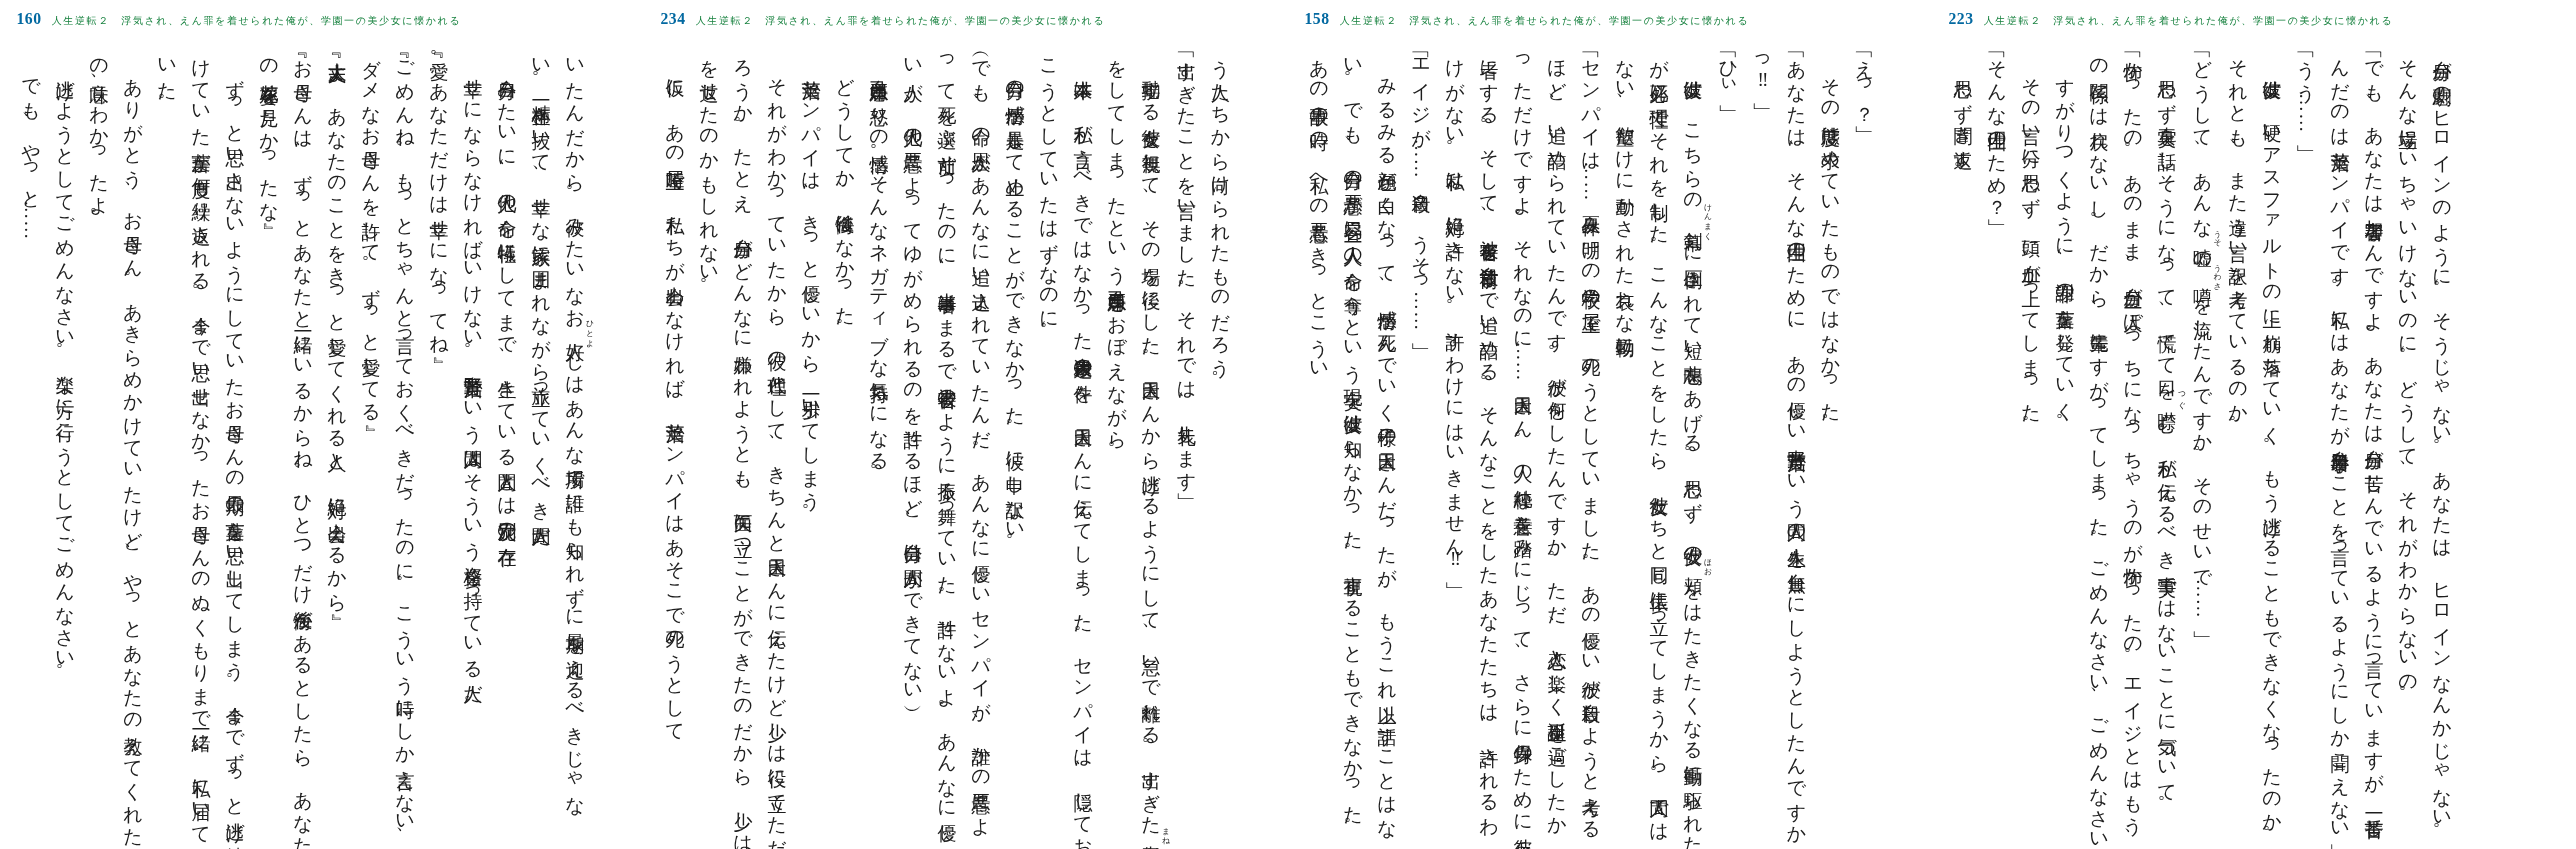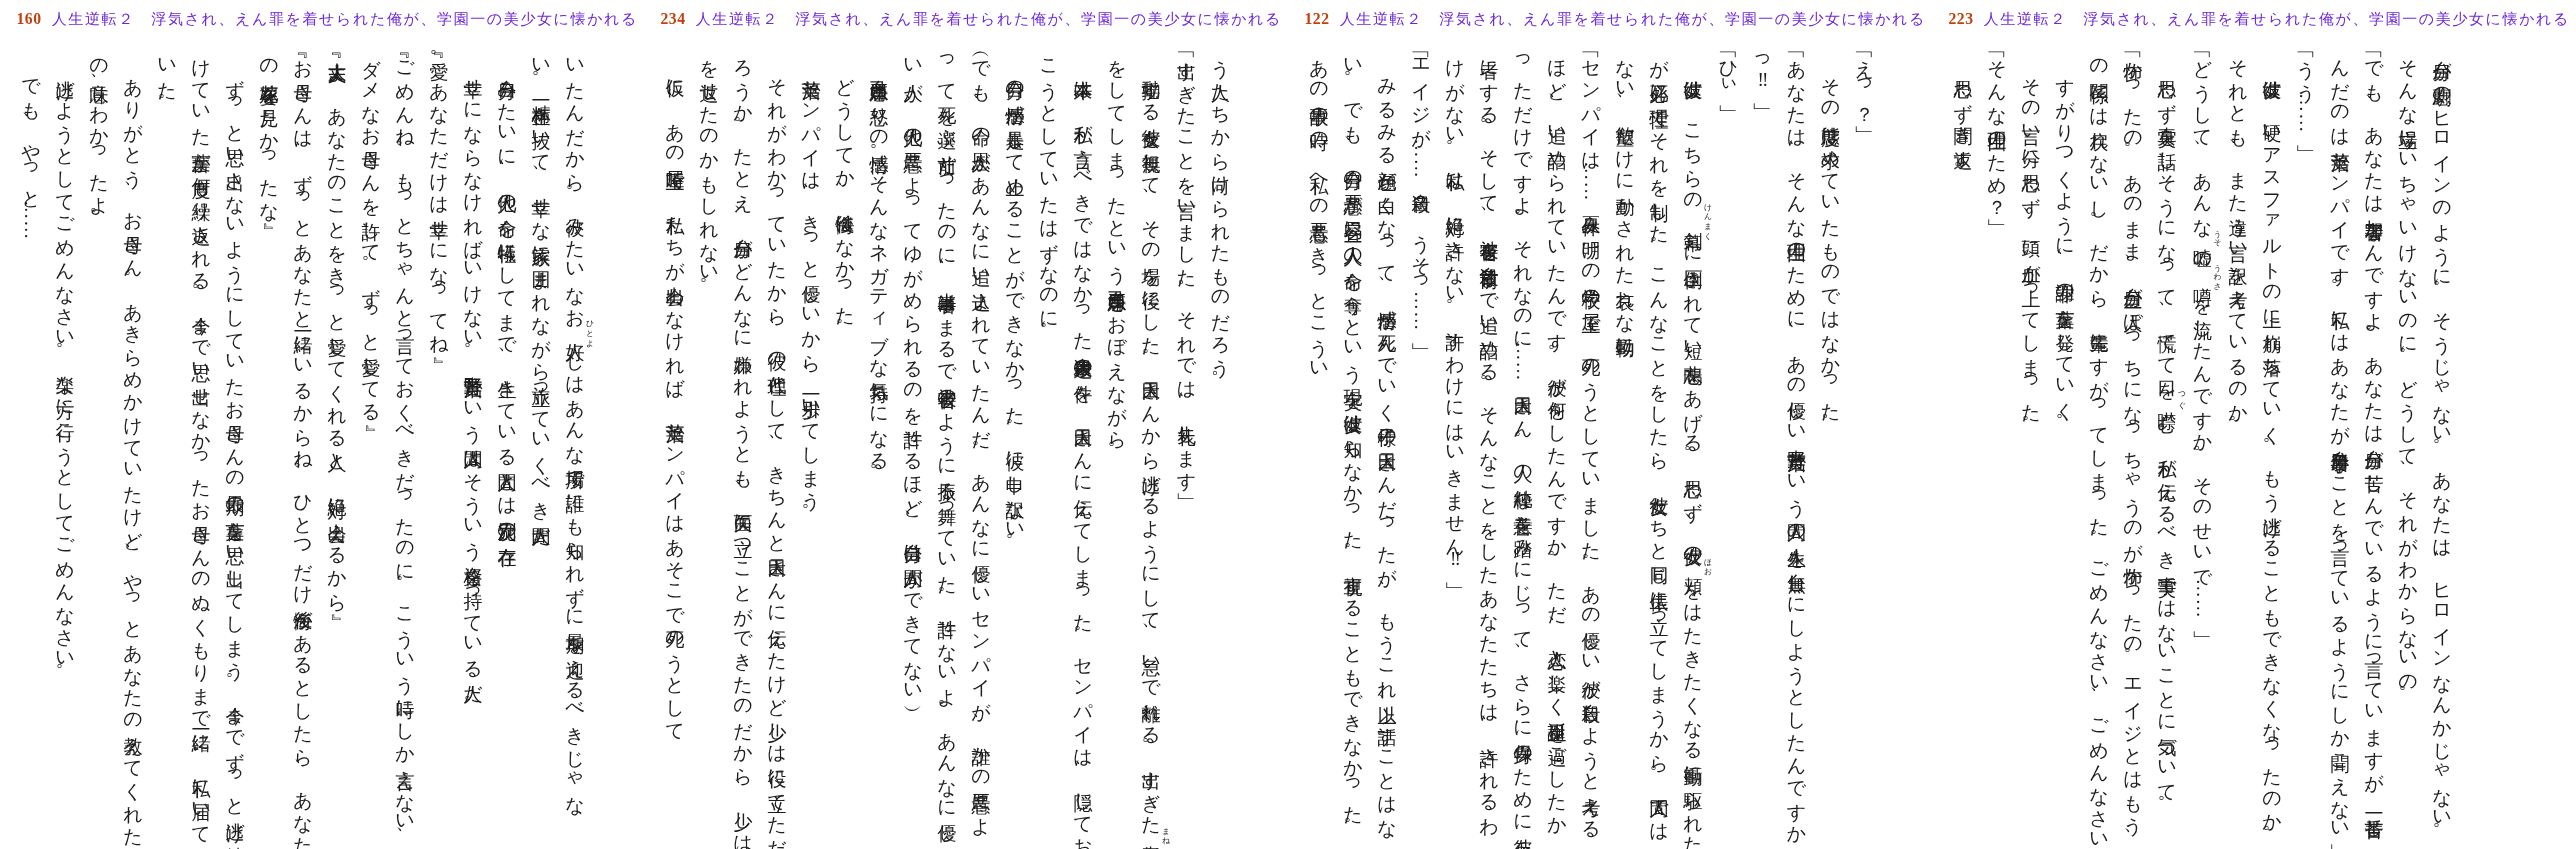--- a/index.html
+++ b/index.html
@@ -32,27 +32,27 @@
     height: 21.4px;
     padding-left: 16.4px;
     display: flex;
     align-items: baseline;
     gap: 10px;
     white-space: nowrap;
   }
   .page-number {
     font-weight: bold;
     font-size: 15.7px;
-    color: #c2410c;
+    color: #0369a1;
     letter-spacing: 0.6px;
     text-align: center;
   }
   .page-title {
-    font-size: 15px;
-    color: #6d28d9;
+    font-size: 10px;
+    color: #15803d;
     letter-spacing: 1.6px;
   }
   .page-body {
     writing-mode: vertical-rl;
     -webkit-writing-mode: vertical-rl;
     text-orientation: mixed;
     height: 803px;
     margin-top: 15px;
     padding: 0 19px 0 14px;
     box-sizing: content-box;
@@ -96,21 +96,21 @@
         <p class="indent">思わず真実を話しそうになって、慌てて口を<ruby>噤<rt>つぐ</rt></ruby>む。私が伝えるべき事実ではないことに気づいて。</p>
         <p>「怖かったの。あのまま、自分が一人ぼっちになっちゃうのが怖かったの。エイジとはもう、元の関係には戻れないし。だから、先輩にすがってしまった。ごめんなさい、ごめんなさい」</p>
         <p class="indent">すがりつくように、謝罪の言葉を発していく。</p>
         <p class="indent">その言い分に思わず、頭に血が上ってしまった。</p>
         <p>「そんな理由のため？」</p>
         <p class="indent">思わず聞き返す。</p>
       </div>
   </section>
     <section class="page">
     <header class="page-header">
-      <span class="page-number">122</span>
+      <span class="page-number">158</span>
       <span class="page-title">人生逆転２　浮気され、えん罪を着せられた俺が、学園一の美少女に懐かれる</span>
     </header>
     <div class="page-body">
         <p>「えっ？」</p>
         <p class="indent">その態度は求めていたものではなかった。</p>
         <p>「あなたは、そんな理由のために、あの優しい青野英治という人間の人生を台無しにしようとしたんですかっ‼」</p>
         <p>「ひぃ」</p>
         <p class="indent">彼女は、こちらの<ruby>剣幕<rt>けんまく</rt></ruby>に圧倒されて短い悲鳴をあげる。思わず、彼女の<ruby>頬<rt>ほお</rt></ruby>をはたきたくなる衝動に駆られたが必死に理性でそれを制した。こんなことをしたら、彼女たちと同じ土俵に立ってしまうから。人間ではない、欲望だけに動かされた哀れな動物に。</p>
         <p>「センパイは……夏休み明けの学校の屋上で、死のうとしていました。あの優しい彼が自殺しようと考えるほど、追い詰められていたんです。彼が何をしたんですか。ただ、恋人と楽しく誕生日を過ごしたかっただけですよ。それなのに……天田さん。人の純粋な善意を踏みにじって、さらに保身のために彼を悪者にする。そして、被害者を自殺寸前まで追い詰める。そんなことをしたあなたたちは、許されるわけがない。私は、絶対に許さない。許すわけにはいきません‼」</p>
         <p>「エイジが……自殺？　うそっ……」</p>

